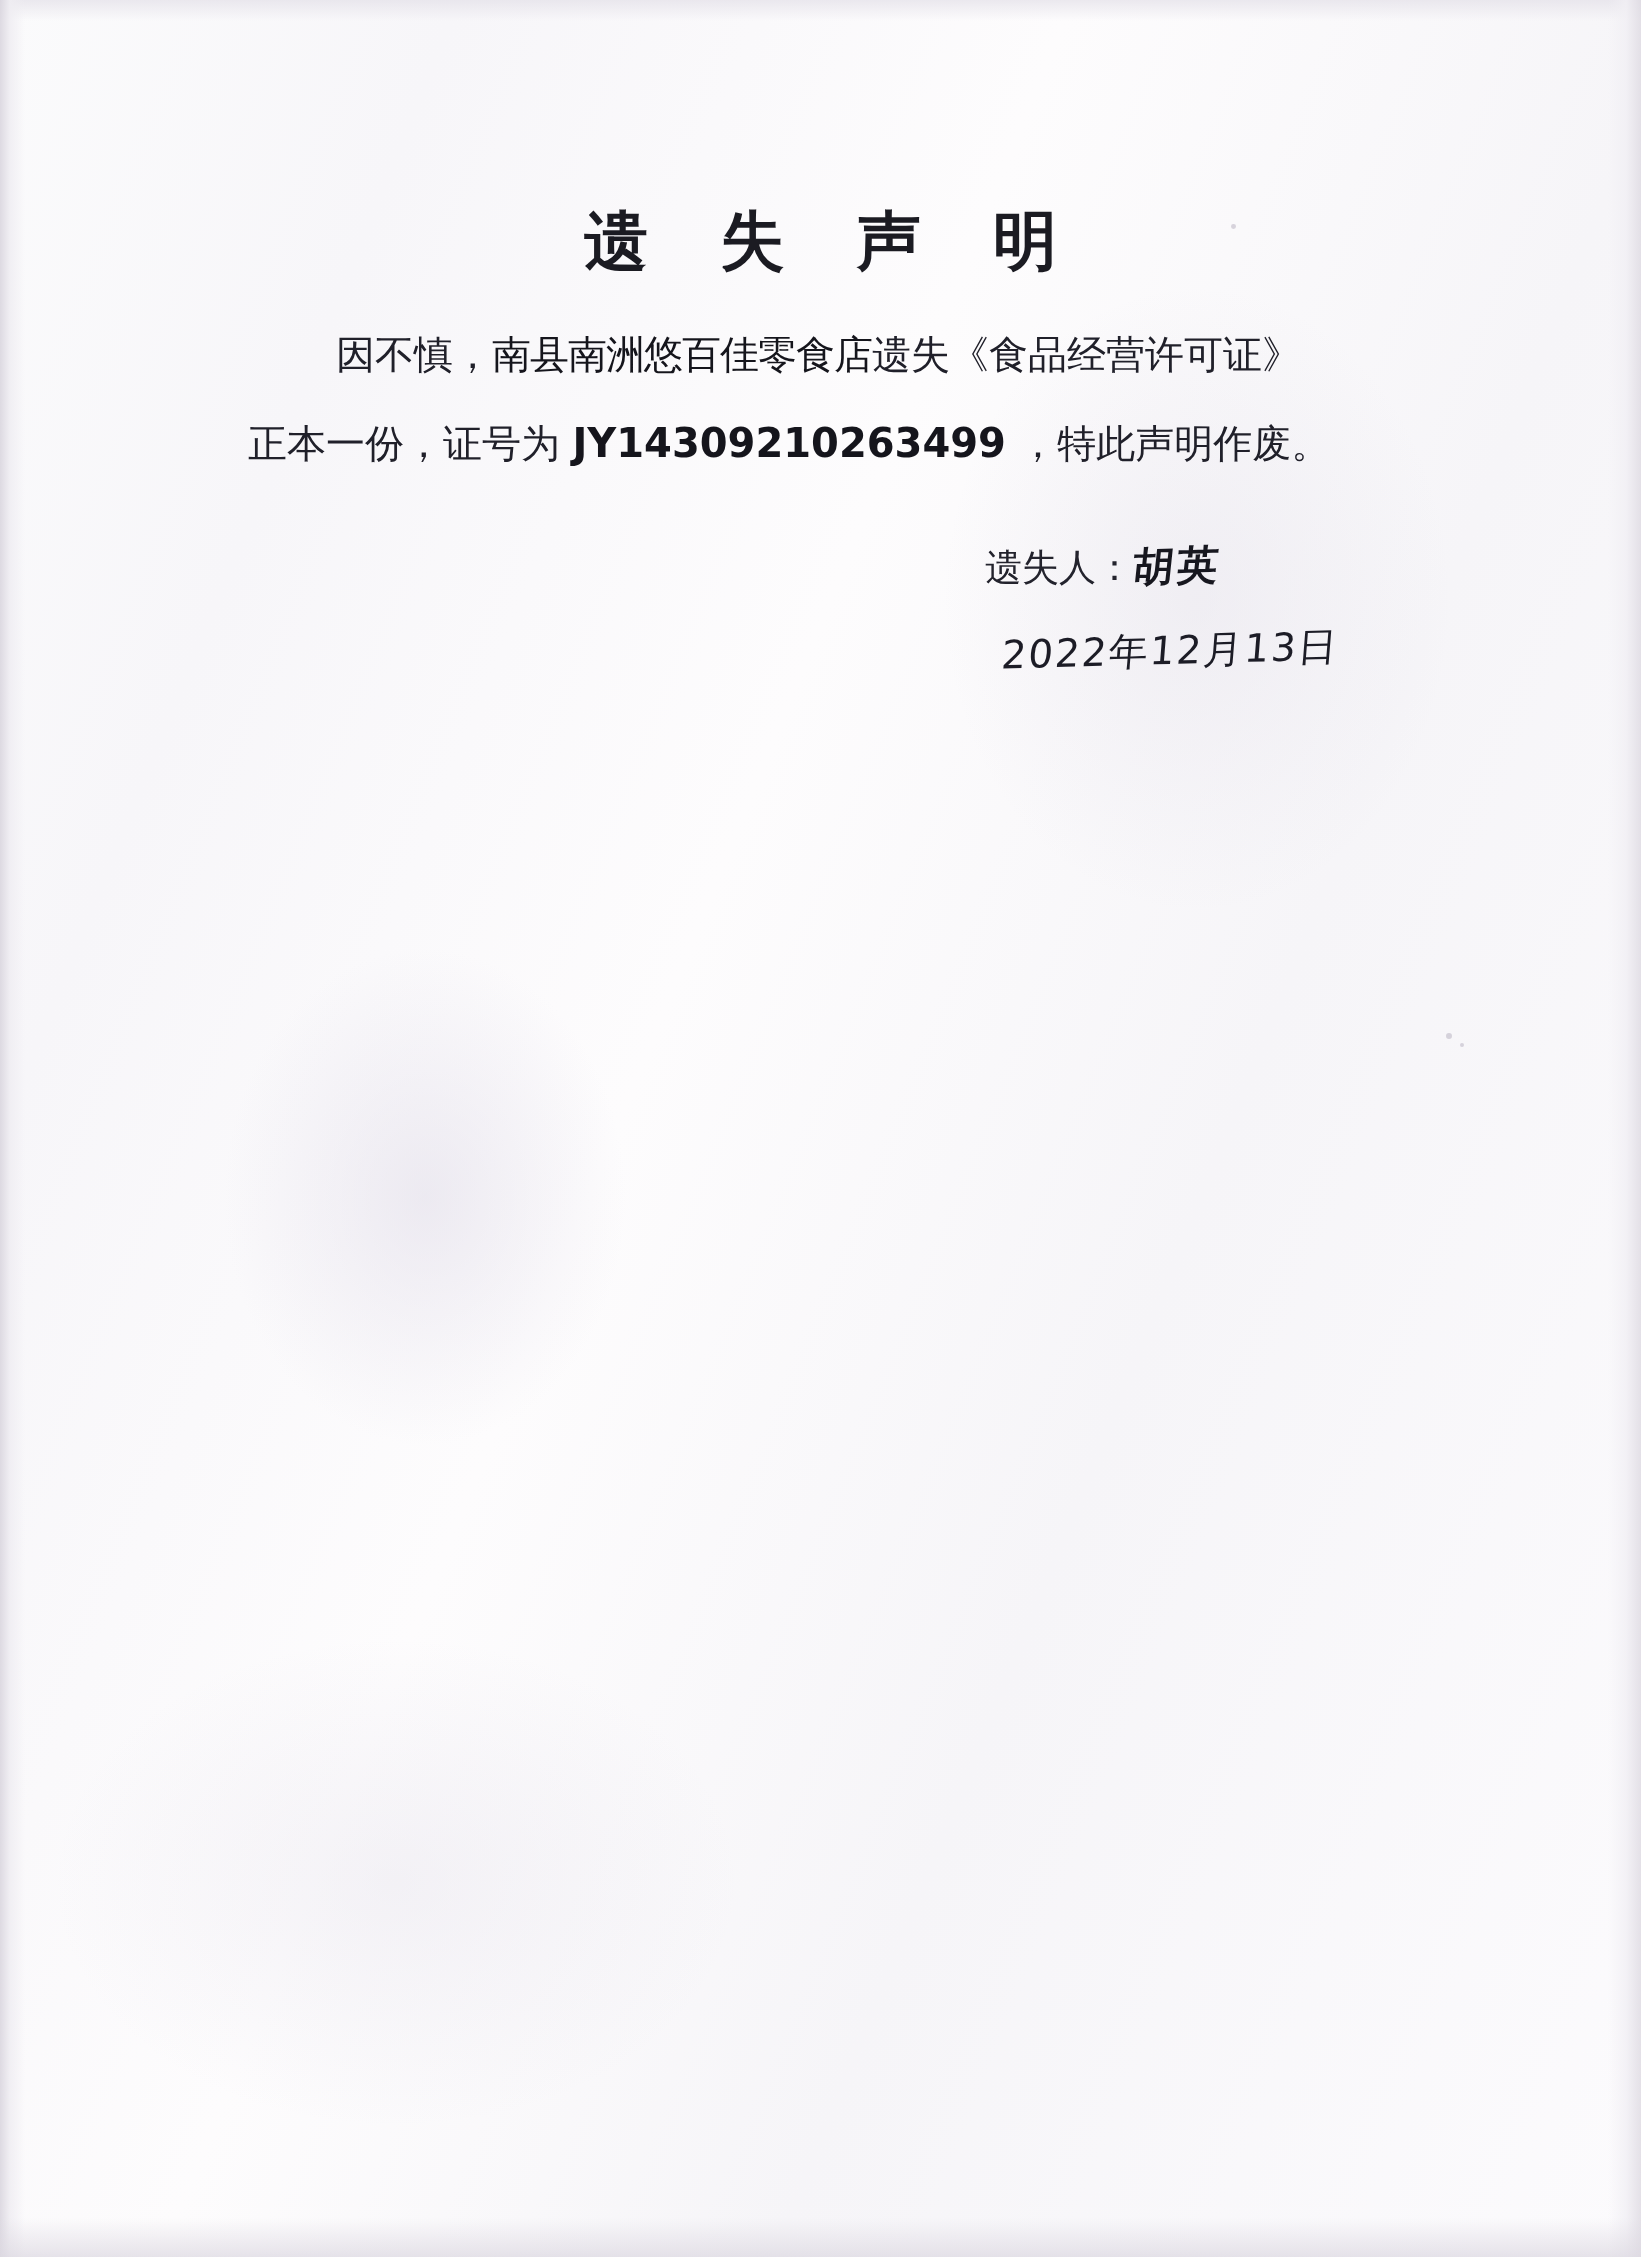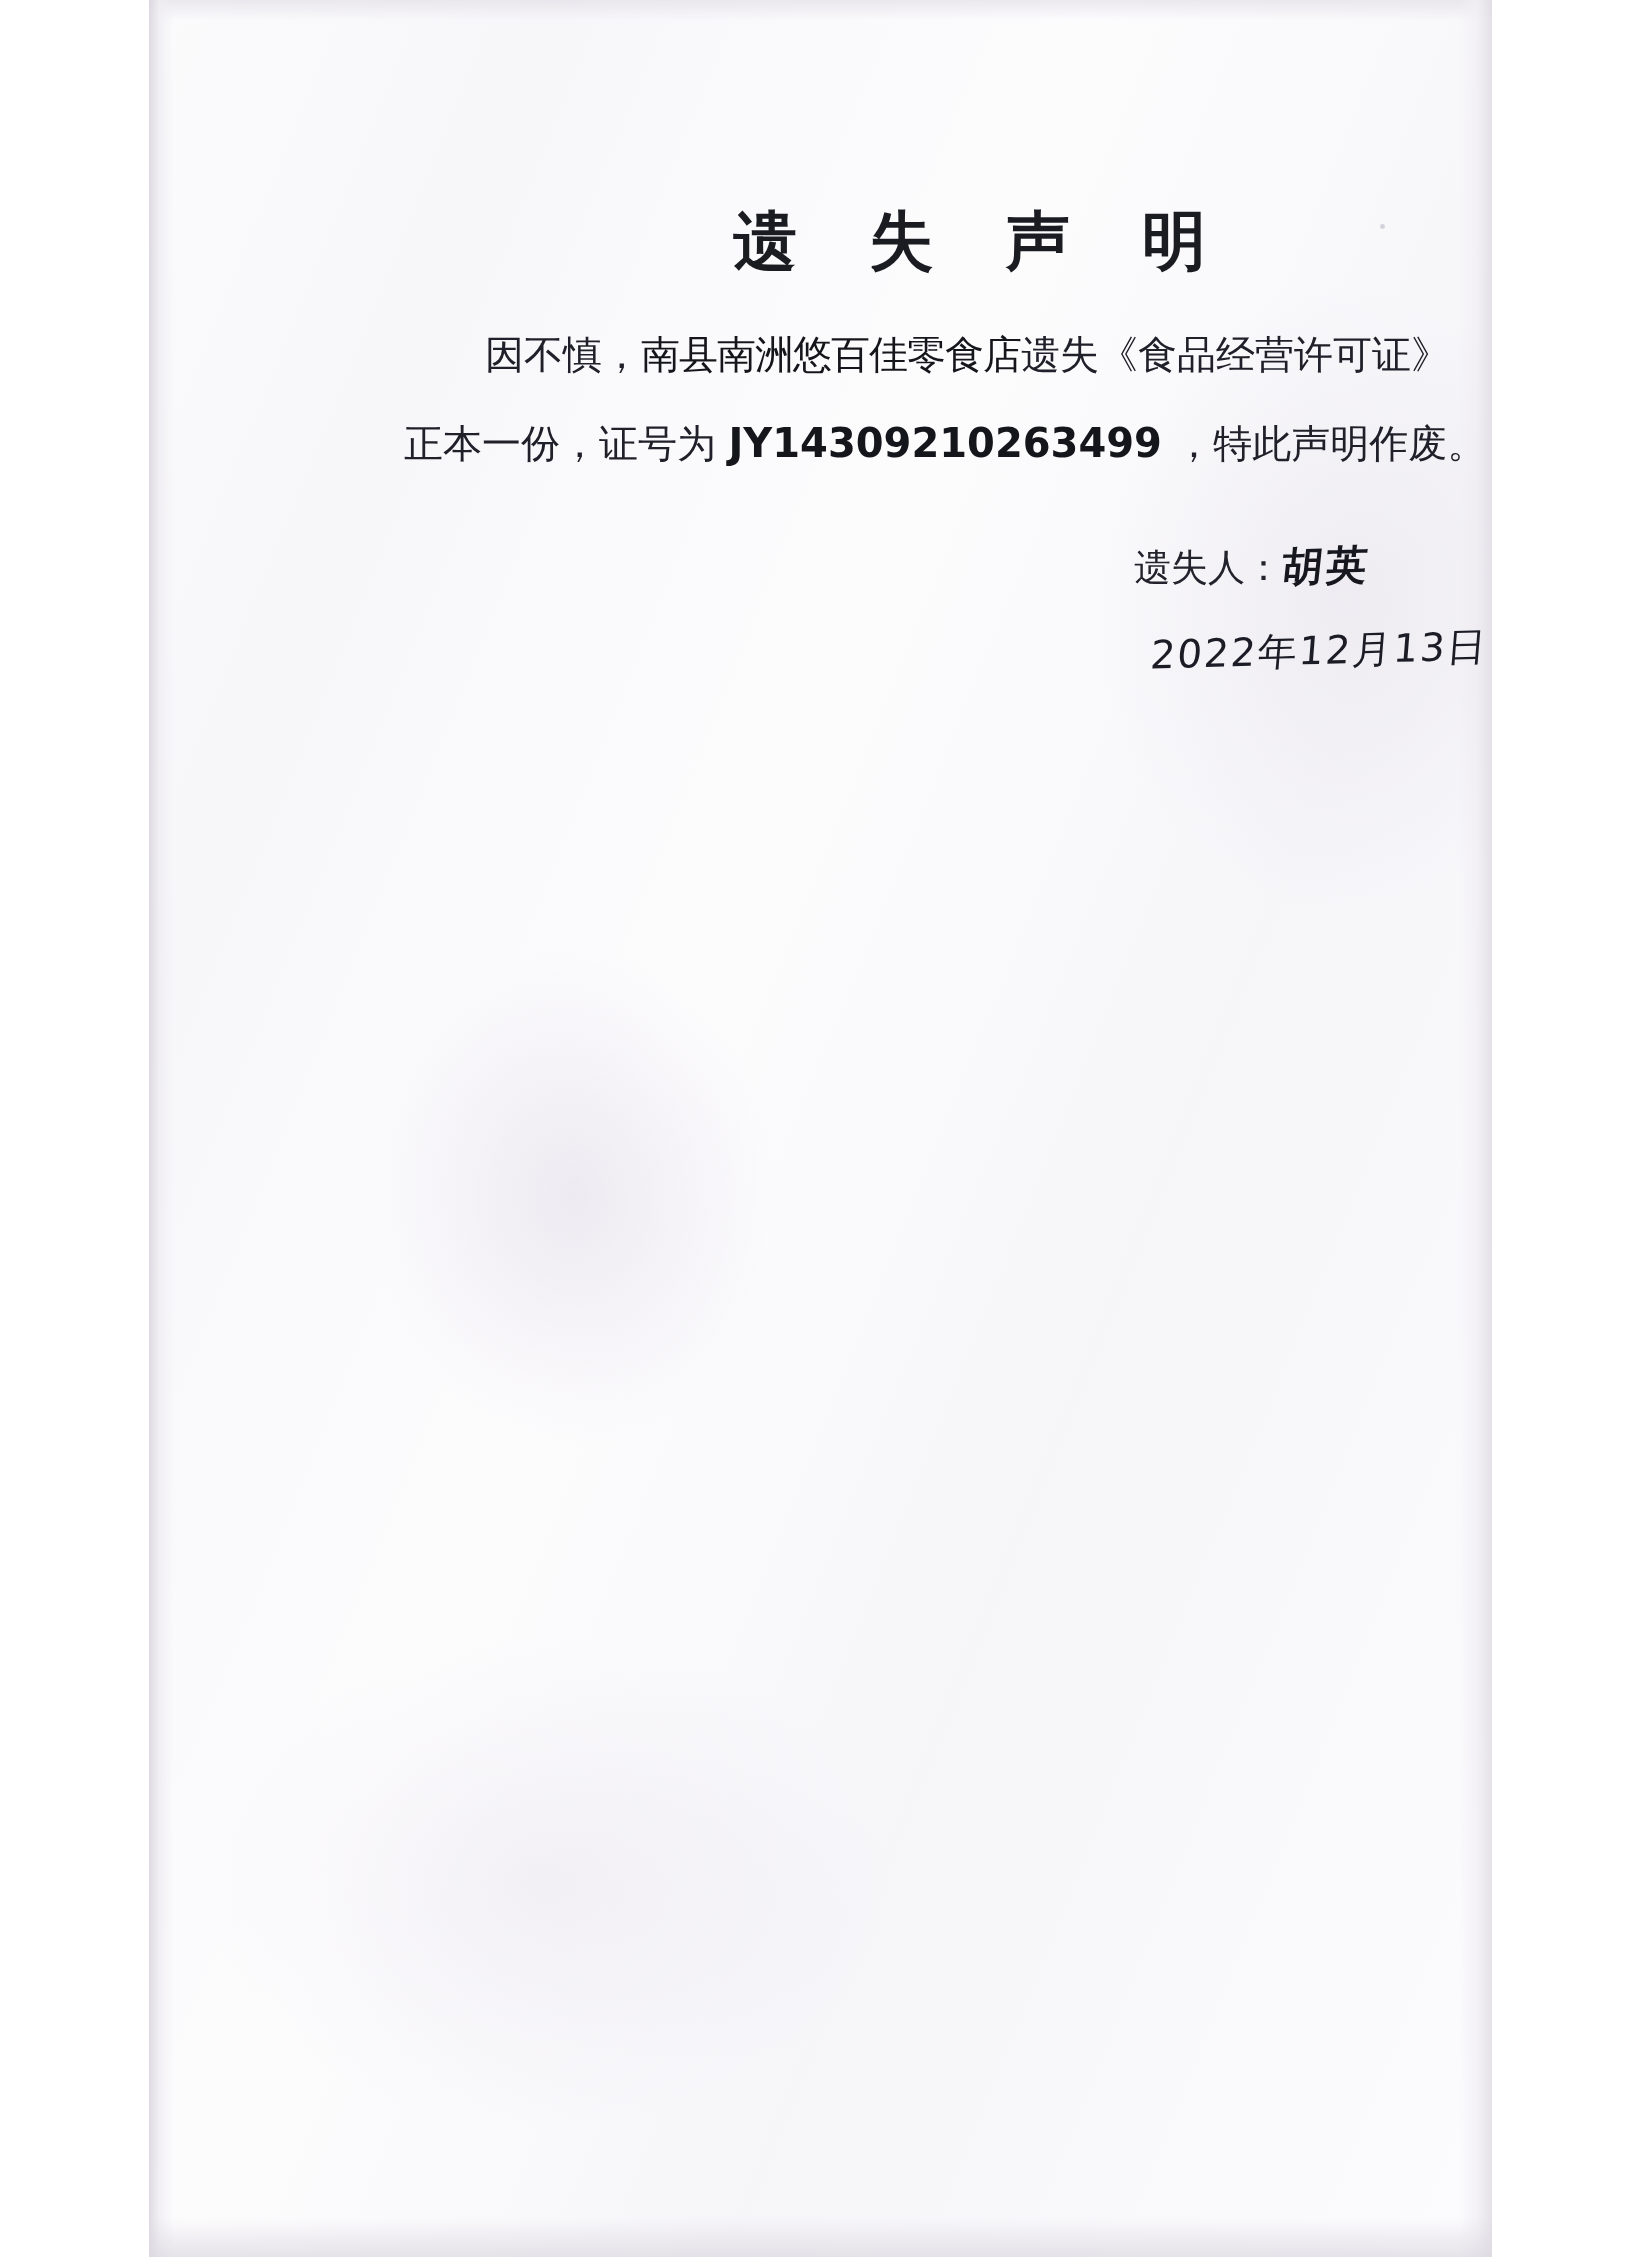--- a/index.html
+++ b/index.html
@@ -5,21 +5,21 @@
   html, body {
     margin: 0;
     padding: 0;
     background: #ffffff;
   }
   body {
     font-family: "DejaVu Sans", "Liberation Sans", sans-serif;
   }
   .page {
     position: relative;
-    width: 1343px;
+    width: 1641px;
     height: 2257px;
     margin: 0 auto;
     background: linear-gradient(112deg, #fbfbfc 0%, #f7f6f9 18%, #fdfcfd 42%, #f6f5f8 66%, #fcfbfd 100%);
     overflow: hidden;
   }
   
   .edge-left {
     position: absolute;
     left: 0; top: 0;
     width: 25px; height: 100%;
@@ -90,21 +90,21 @@
   }
 
   .para {
     position: absolute;
     font-family: "DejaVu Serif", "Liberation Serif", serif;
     font-size: 39px;
     color: #20202a;
     white-space: nowrap;
   }
   .line1 { left: 336px; top: 328px; }
-  .line2 { left: 255px; top: 417px; }
+  .line2 { left: 248px; top: 417px; }
 
   .emph {
     font-family: "DejaVu Sans", "Liberation Sans", sans-serif;
     font-weight: normal;
     color: #15151c;
     letter-spacing: -1px;
   }
   .code {
     font-family: "DejaVu Sans", "Liberation Sans", sans-serif;
     font-weight: bold;

